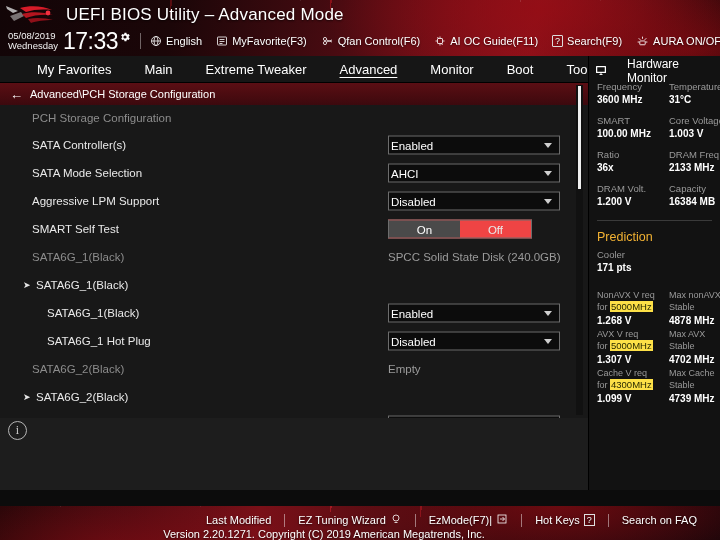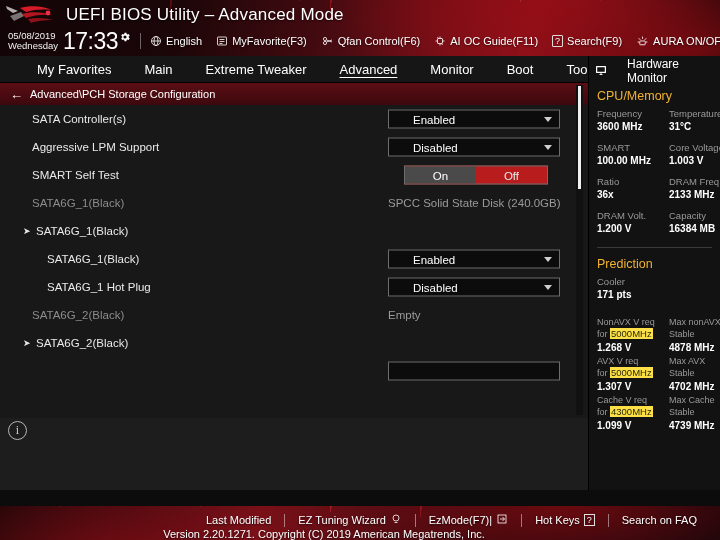--- a/index.html
+++ b/index.html
@@ -81,29 +81,29 @@
                    font-size:11.5px; color:#9a9a9a; white-space:nowrap; }
   .caret { position:absolute; left:23px; top:50%; transform:translateY(-50%);
            font-size:9px; color:#e8e8e8; }
   .ind0 { padding-left:32px; }
   .ind1 { padding-left:36px; }
   .ind2 { padding-left:47px; }
 
   .dd {
     position:absolute; left:388px; top:50%; transform:translateY(-50%);
     width:172px; height:19px; background:#0c0c0c; border:1px solid #6d6d6d;
-    display:flex; align-items:center; padding:0 24px; cursor:pointer;
+    display:flex; align-items:center; padding:0 2px; cursor:pointer;
   }
   .dd .ddv { font-size:11.5px; color:#ffffff; }
   .dd .ddc { position:absolute; right:7px; top:50%; transform:translateY(-50%);
              width:0; height:0; border-left:4.5px solid transparent; border-right:4.5px solid transparent;
              border-top:5px solid #cfcfcf; }
 
   .seg { position:absolute; left:388px; top:50%; transform:translateY(-50%);
-         width:144px; height:19px; border:1px solid #6d6d6d; display:flex; background:#b91c1c;margin-left:16px; }
+         width:144px; height:19px; border:1px solid #6d6d6d; display:flex; background:#ef4444; }
   .seg div { flex:1; display:flex; align-items:center; justify-content:center;
              font-size:11.5px; color:#e9e9e9; cursor:pointer; }
   .seg div.on { background:#4a4a4a; color:#ffffff; }
 
   
   .vscroll { position:absolute; left:576px; top:85px; width:7px; height:330px; background:#111; }
   .vthumb { position:absolute; left:578px; top:86px; width:3px; height:103px; background:#f0f0f0; }
 
   
   .infostrip { position:absolute; left:0; top:418px; width:588px; height:72px; background:#1d1d1d; }
@@ -266,29 +266,39 @@
   </div>
 
   <div class="crumbbar">
     <span class="crumb-arrow">←</span>
     <span class="crumb-text">Advanced\PCH Storage Configuration</span>
   </div>
 
   <div class="content">
     <div class="rowlist">
 
+      <div class="row" style="height:26px">
+        <span class="lbl sec ind0">PCH Storage Configuration</span>
+      </div>
 
       <div class="row">
         <span class="lbl ind0">SATA Controller(s)</span>
         <span class="dd">
           <span class="ddv">Enabled</span>
           <span class="ddc"></span>
         </span>
       </div>
 
+      <div class="row">
+        <span class="lbl ind0">SATA Mode Selection</span>
+        <span class="dd">
+          <span class="ddv">AHCI</span>
+          <span class="ddc"></span>
+        </span>
+      </div>
 
       <div class="row">
         <span class="lbl ind0">Aggressive LPM Support</span>
         <span class="dd">
           <span class="ddv">Disabled</span>
           <span class="ddc"></span>
         </span>
       </div>
 
       <div class="row">
@@ -358,21 +368,20 @@
         <svg width="12" height="12" viewBox="0 0 24 24" fill="none" stroke="#ffffff" stroke-width="1.8">
           <rect x="2" y="4" width="20" height="14" rx="1" fill="#ffffff" stroke="none"></rect>
           <rect x="4.5" y="6.5" width="15" height="9" fill="#121212" stroke="none"></rect>
           <line x1="9" y1="21" x2="15" y2="21"></line>
             <line x1="12" y1="18" x2="12" y2="21"></line>
         </svg>
       </span>
       <span class="t">Hardware Monitor</span>
     </div>
 
-    <div class="side-h">CPU/Memory</div>
 
     <div class="grid2">
       <div class="gl">Frequency</div>
       <div class="gl">Temperature</div>
       <div class="gv">3600 MHz</div>
       <div class="gv">31°C</div>
 
       <div class="gl">SMART</div>
       <div class="gl">Core Voltage</div>
       <div class="gv">100.00 MHz</div>

